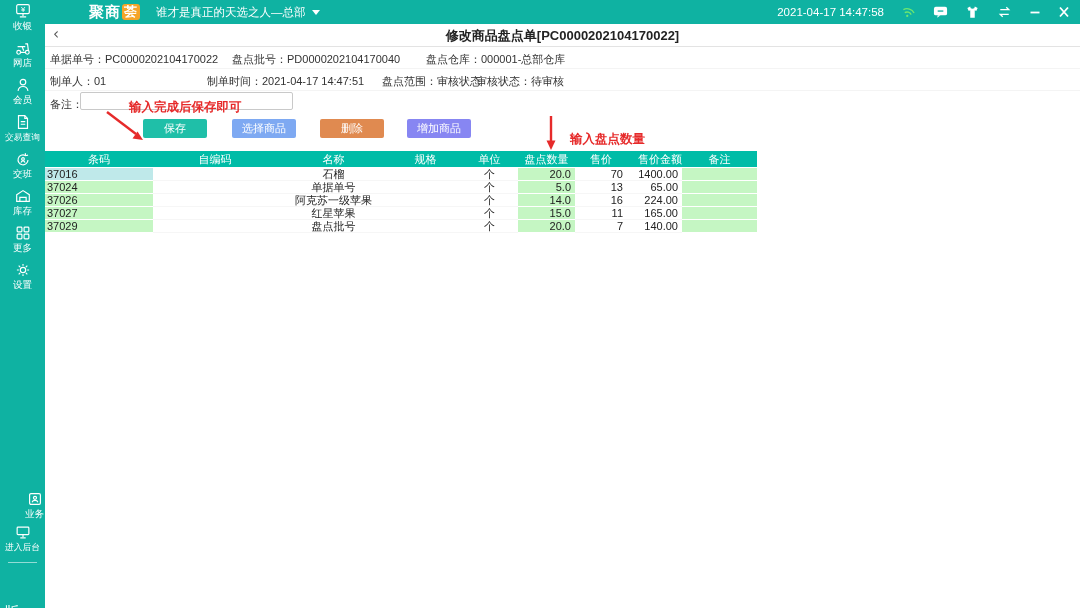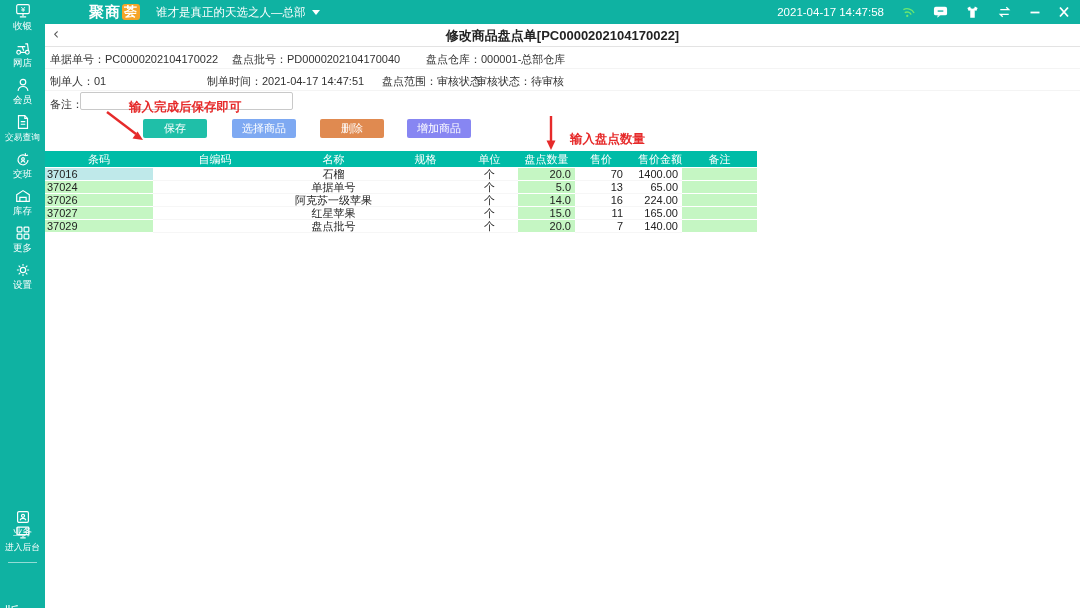--- a/index.html
+++ b/index.html
@@ -156,21 +156,21 @@
     <div class="side-item" style="top:261px;">
       <span class="ic">
         <svg class="icon" width="18" height="18" viewBox="0 0 20 20" style="margin:0 auto;" fill="none" stroke="#fff" stroke-width="1.3">
           <circle cx="10" cy="10" r="3"></circle>
           <path d="M10 3.2v2.2M10 14.6v2.2M3.2 10h2.2M14.6 10h2.2M5.2 5.2l1.6 1.6M13.2 13.2l1.6 1.6M14.8 5.2l-1.6 1.6M6.8 13.2l-1.6 1.6"></path>
         </svg>
         </span>
       <span class="lb">设置</span>
     </div>
 
-    <div class="side-item" style="top:508px;">
+    <div class="side-item" style="top:490px;margin-left:12px;">
       <span class="ic">
         <svg class="icon" width="18" height="18" viewBox="0 0 20 20" style="margin:0 auto;" fill="none" stroke="#fff" stroke-width="1.3">
           <rect x="4" y="4" width="12" height="12" rx="1.5"></rect>
           <circle cx="10" cy="8.7" r="1.7"></circle>
             <path d="M6.8 13.6c.4-1.4 1.5-2.1 3.2-2.1s2.8.7 3.2 2.1"></path>
         </svg>
         </span>
       <span class="lb">业务</span>
     </div>
 

